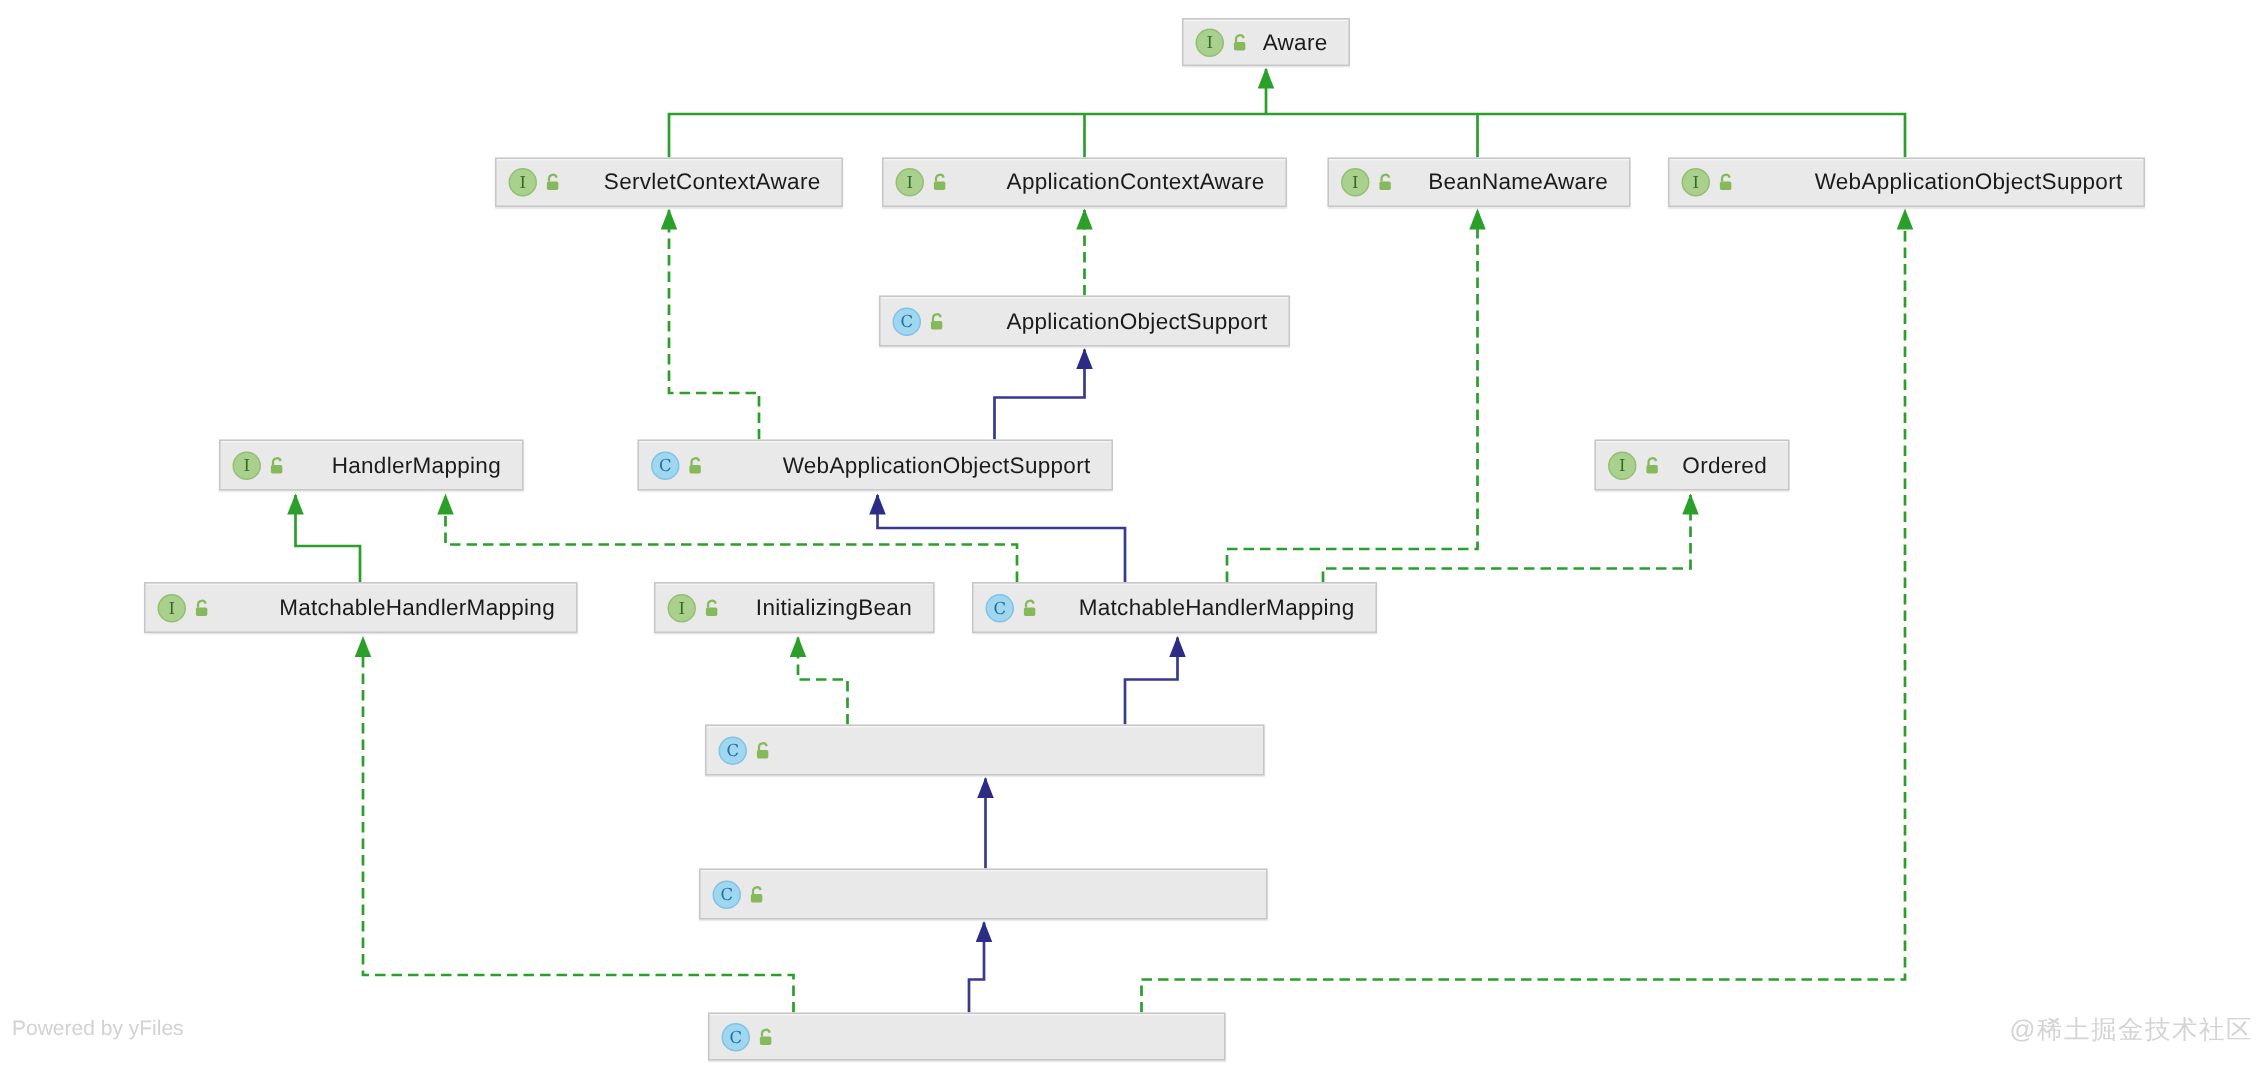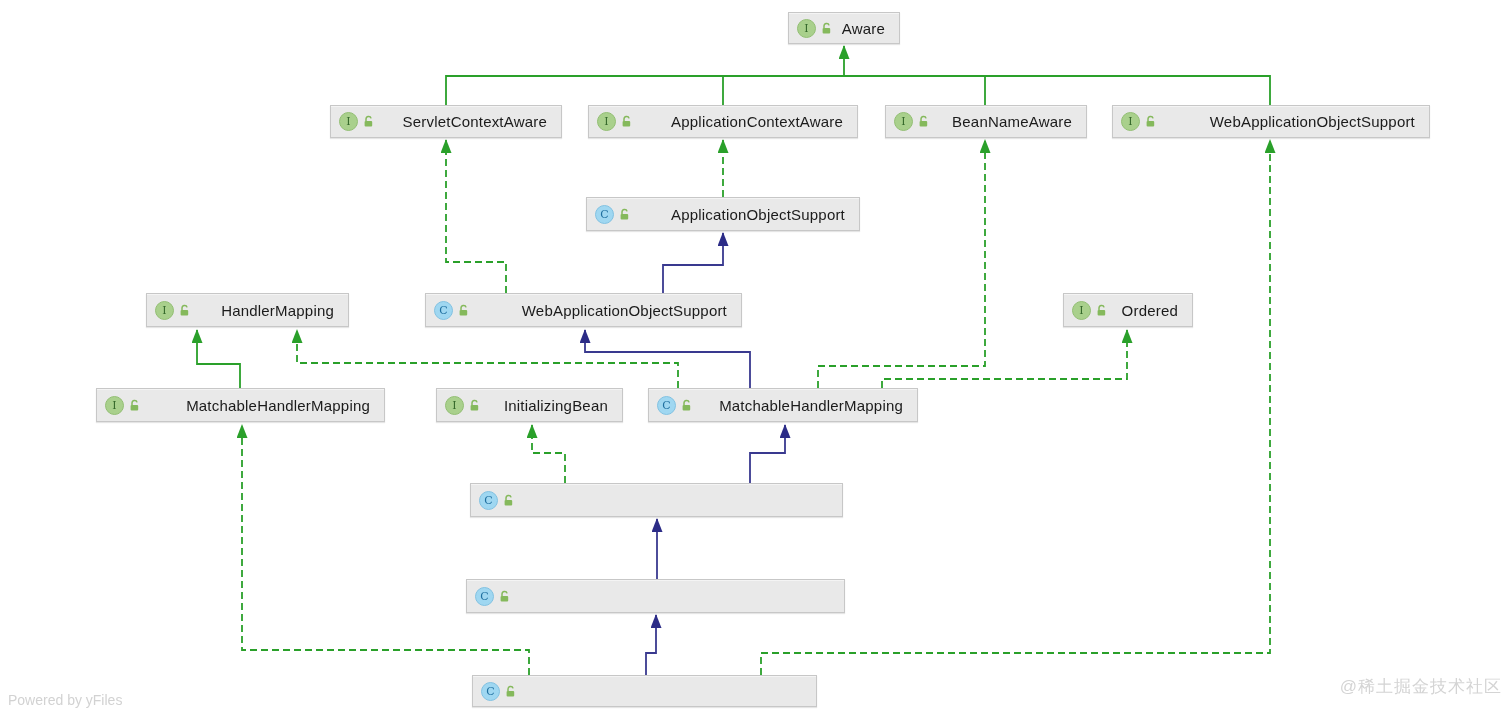--- a/index.html
+++ b/index.html
@@ -20,21 +20,21 @@
   }
   .type-icon{
     width:17px;height:17px;border-radius:50%;flex:0 0 auto;
     display:flex;align-items:center;justify-content:center;
     font-family:"DejaVu Serif",serif;font-size:11px;line-height:1;
   }
   .type-icon.iface{background:#a9d08c;color:#35682b;border:1px solid #93bf74;}
   .type-icon.cls{background:#9fd7f1;color:#1f6f9f;border:1px solid #82c2e2;}
   .lock-icon{margin-left:5px;flex:0 0 auto;}
   .yfiles{
-    position:absolute;left:8px;bottom:4px;font-size:14px;color:#d2d2d2;
+    position:absolute;left:8px;bottom:19px;font-size:14px;color:#d2d2d2;
   }
   .watermark{
     position:absolute;right:10px;bottom:14px;font-size:17px;color:#d4d4d4;
     letter-spacing:1px;
   }
 </style>
 </head>
 <body>
 
 <div id="canvas">

